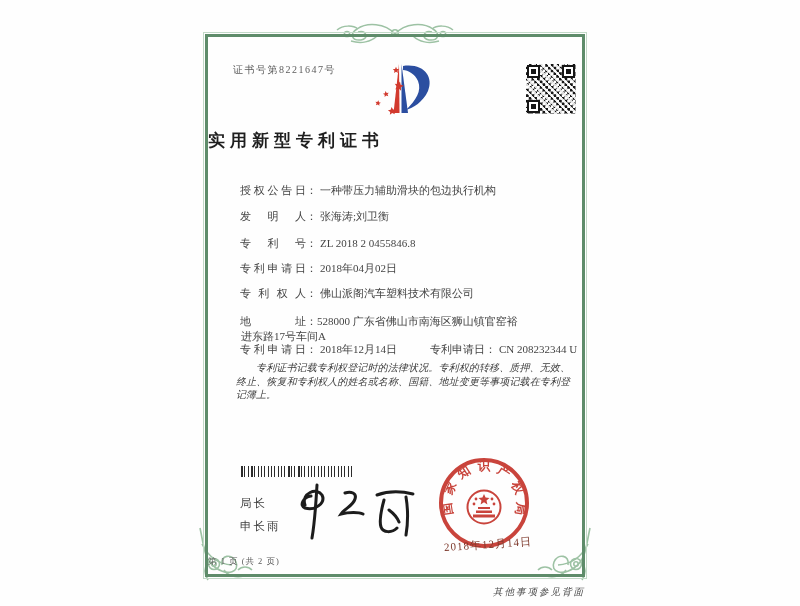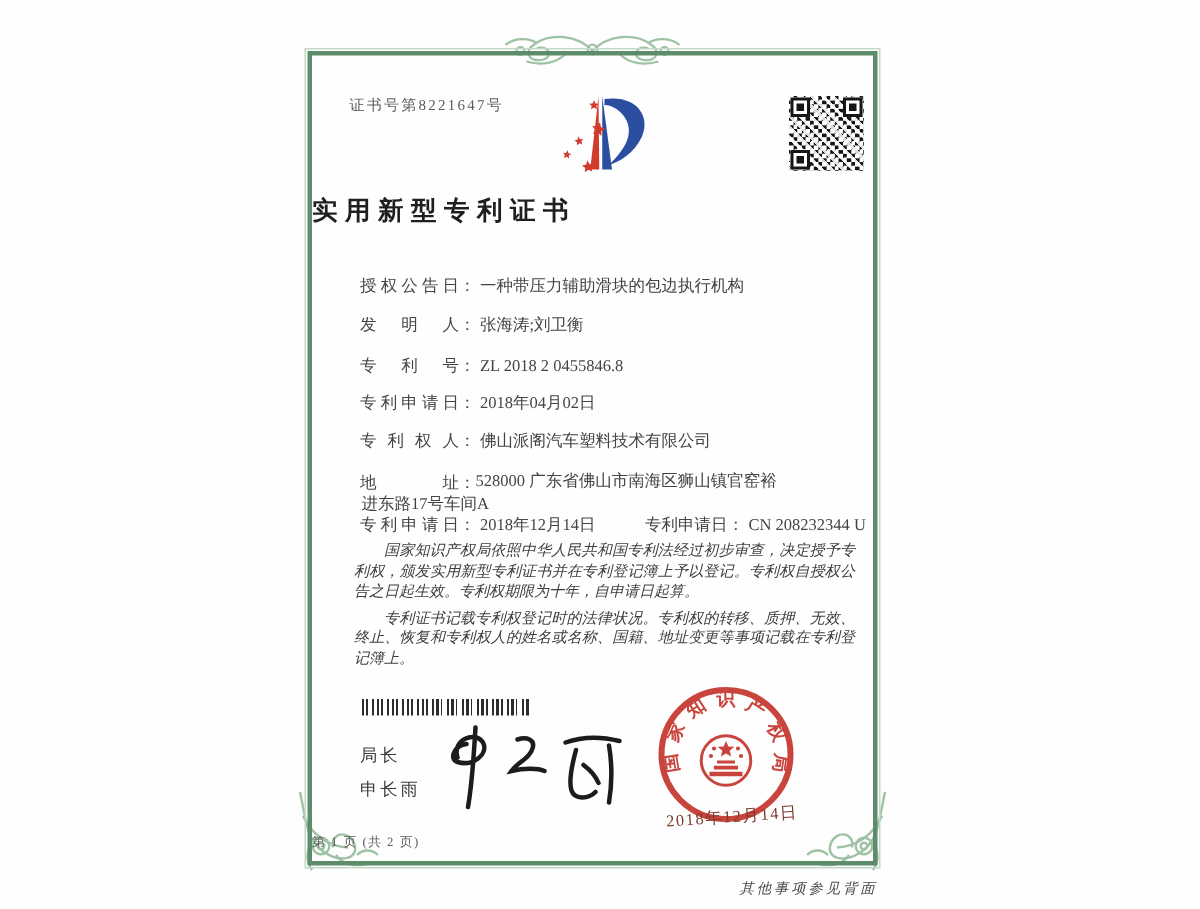--- a/index.html
+++ b/index.html
@@ -131,21 +131,20 @@
       <span class="lbl">地址</span><span class="colon">：</span>
     </div>
     <div class="addr-val" style="top:277px">528000 广东省佛山市南海区狮山镇官窑裕进东路17号车间A</div>
 
     <div class="row" style="top:305px">
       <span class="lbl">专利申请日</span><span class="colon">：</span><span class="val">2018年12月14日</span>
       <span class="pair2"><span>专利申请日</span><span class="colon">：</span><span class="val">CN 208232344 U</span></span>
     </div>
 
     <div class="paras">
-      <p>国家知识产权局依照中华人民共和国专利法经过初步审查，决定授予专利权，颁发实用新型专利证书并在专利登记簿上予以登记。专利权自授权公告之日起生效。专利权期限为十年，自申请日起算。</p>
       <p>专利证书记载专利权登记时的法律状况。专利权的转移、质押、无效、终止、恢复和专利权人的姓名或名称、国籍、地址变更等事项记载在专利登记簿上。</p>
     </div>
 
     <div class="barcode"></div>
 
     <div class="signer" style="top:459px">局长</div>
     <div class="signer" style="top:482px">申长雨</div>
 
     <svg class="sig-svg" width="130" height="62" viewBox="0 0 130 62">
       <g stroke="#1c1c1c" stroke-width="3" fill="none" stroke-linecap="round">

